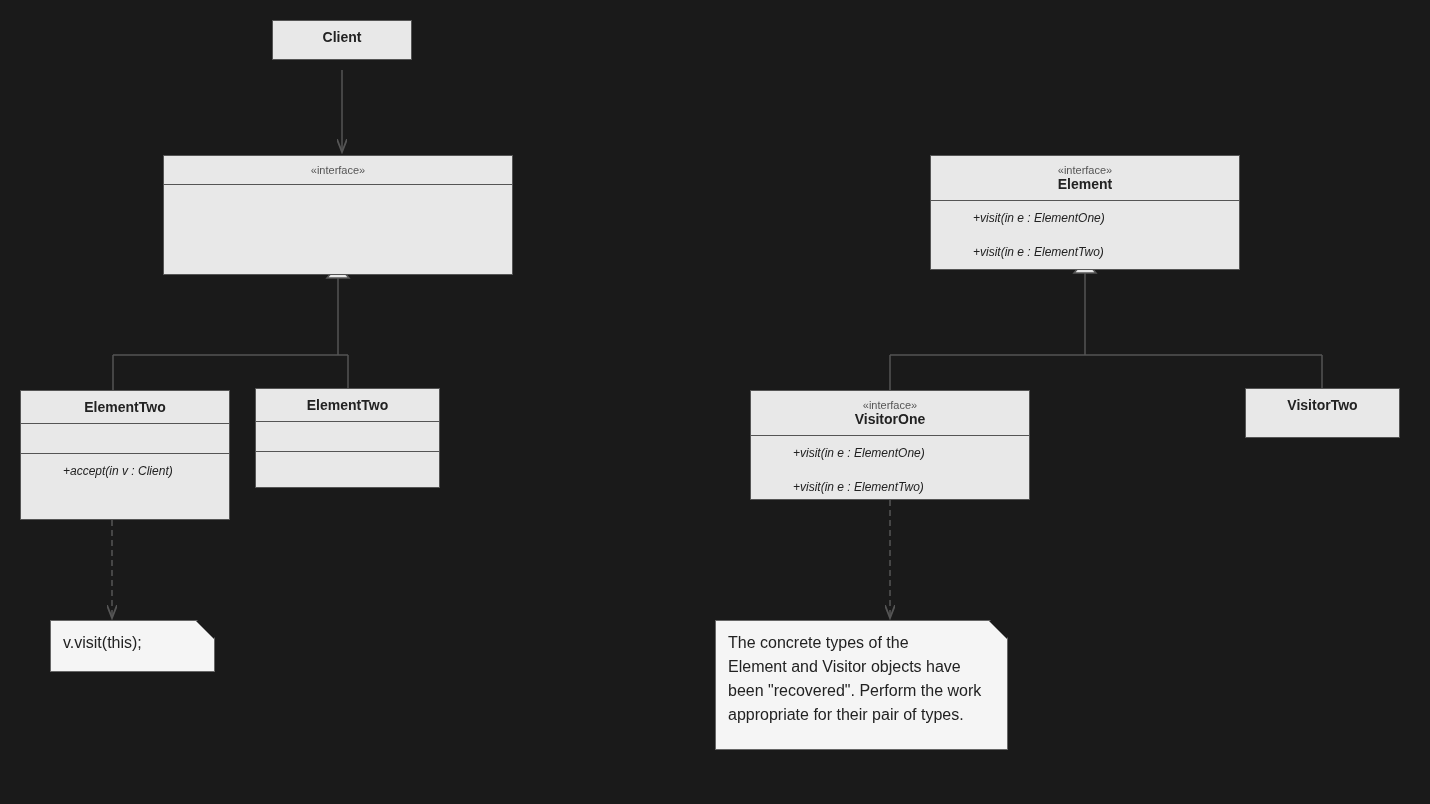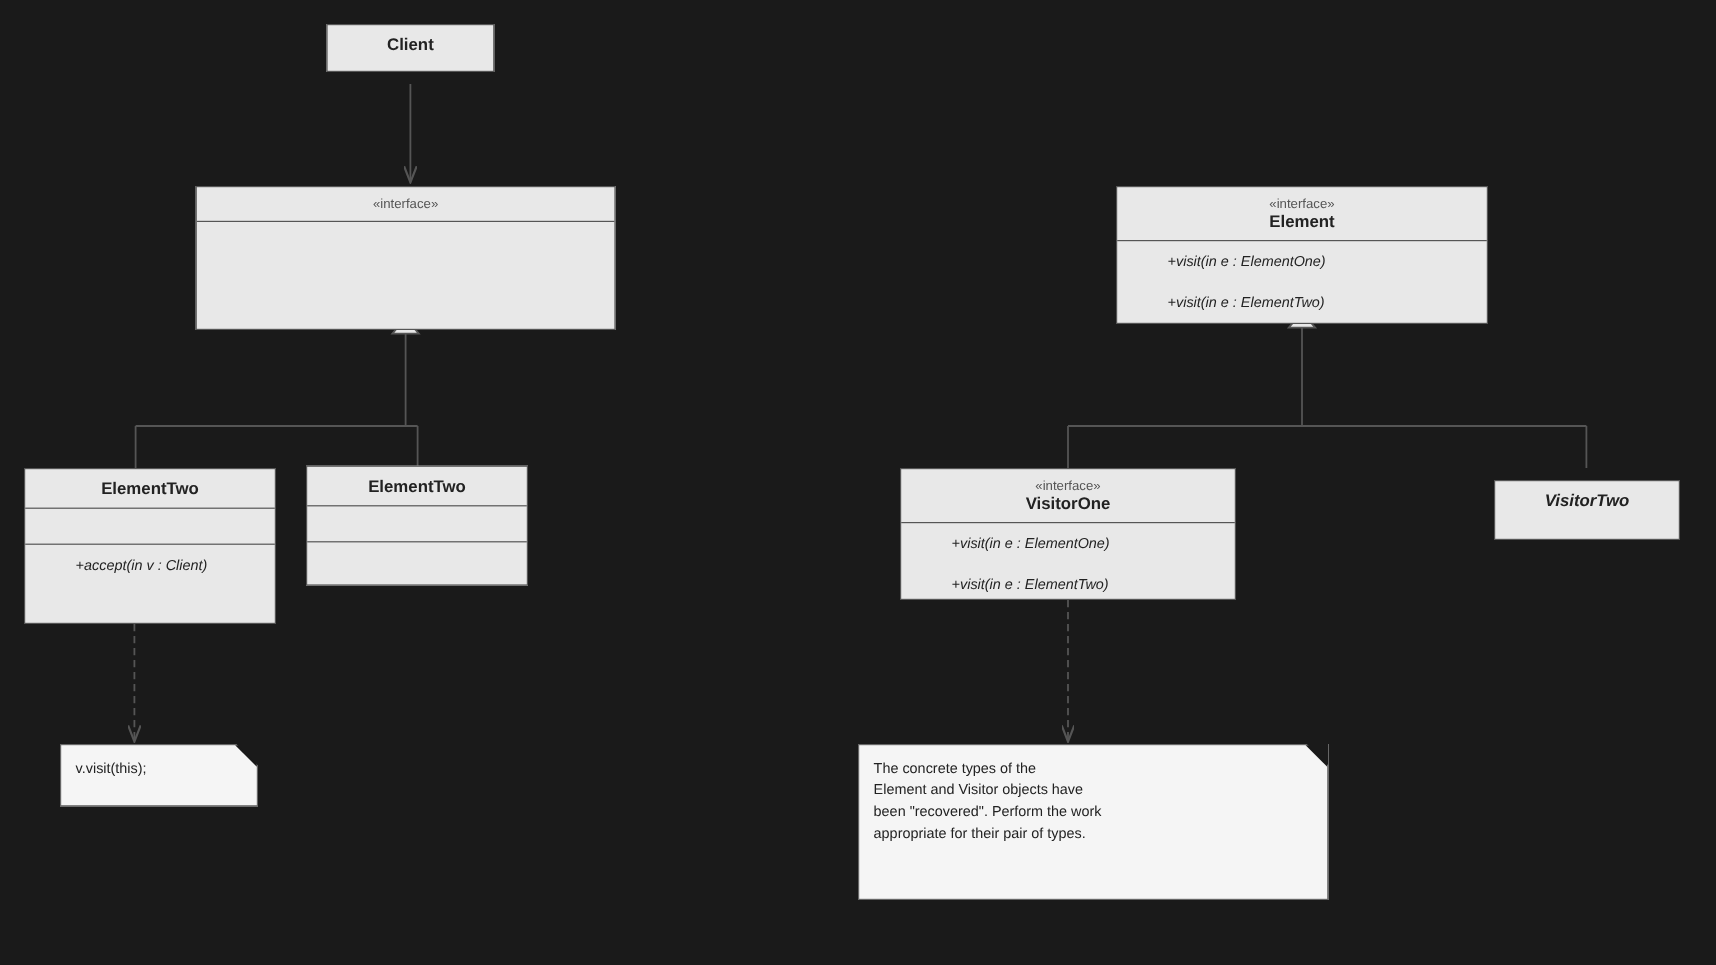--- a/index.html
+++ b/index.html
@@ -60,21 +60,21 @@
       font-style: italic;
       font-size: 12px;
       display: block;
       line-height: 1.6;
     }
 
     .note-box {
       position: absolute;
       background: #f5f5f5;
       border: 1.5px solid #666;
-      font-size: 12px;
+      font-size: 16px;
       color: #222;
       padding: 10px 12px;
       line-height: 1.5;
     }
 
     .note-box::after {
       content: '';
       position: absolute;
       top: -1px;
       right: -1px;
@@ -198,29 +198,29 @@
   <div class="uml-box" style="left:750px; top:390px; width:280px; height:110px;">
     <div class="box-header">
       <span class="stereotype" style="font-size:11px;color:#555;">«interface» </span><span class="classname" style="display:inline;font-weight:bold;font-size:14px;">VisitorOne</span>
     </div>
     <div class="box-section">
       <span class="method">+visit(in e : ElementOne)</span><br>
       <span class="method">+visit(in e : ElementTwo)</span>
     </div>
   </div>
 
-  <div class="uml-box" style="left:1245px; top:400px; width:155px; height:50px;font-style:italic;">
+  <div class="uml-box" style="left:1245px; top:388px; width:155px; height:50px;">
     <div class="box-header" style="border-bottom:none;">
       <span class="classname">VisitorTwo</span>
     </div>
   </div>
 
   <div class="note-box" style="left:50px; top:620px; width:165px; height:52px;">
     <div class="note-box-corner"></div>
     <span>v.visit(this);</span>
   </div>
 
-  <div class="note-box" style="left:715px; top:620px; width:392px; height:130px; line-height:1.5;">
+  <div class="note-box" style="left:715px; top:620px; width:293px; height:130px; line-height:1.5;">
     <div class="note-box-corner"></div>
     <span>The concrete types of the<br>Element and Visitor objects have<br>been "recovered". Perform the work<br>appropriate for their pair of types.</span>
   </div>
 
 </div>
 
 </body></html>

